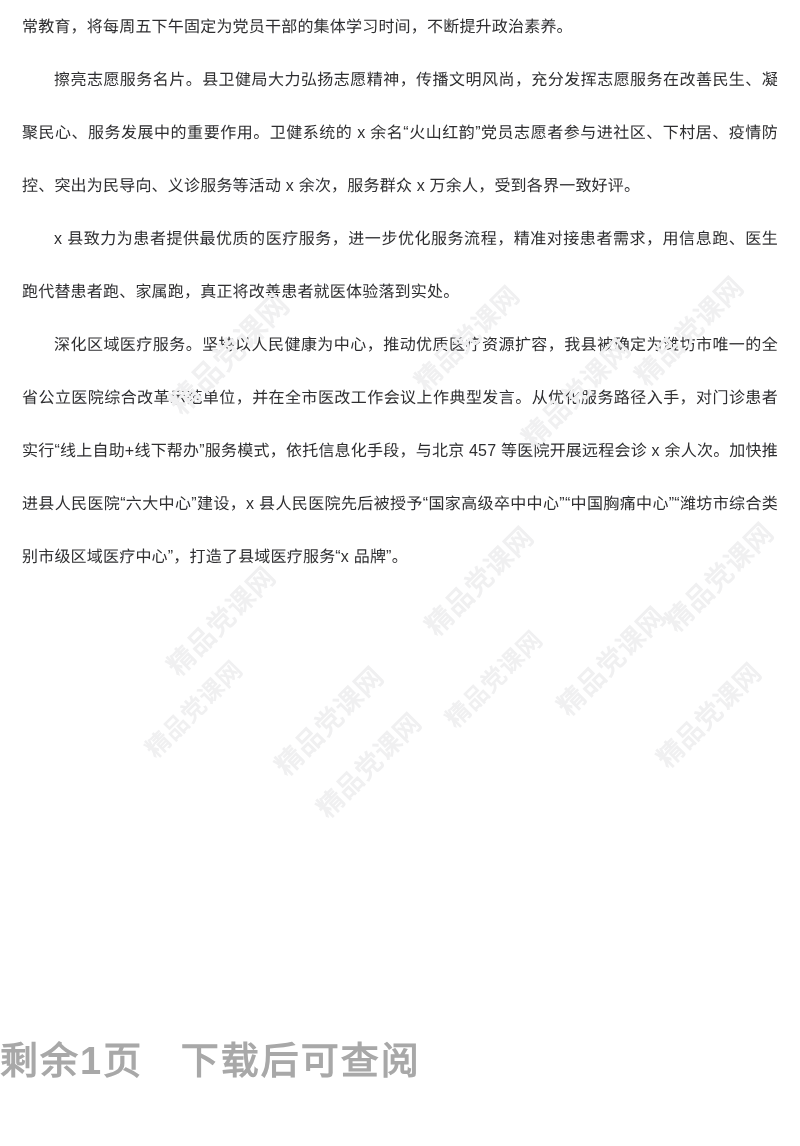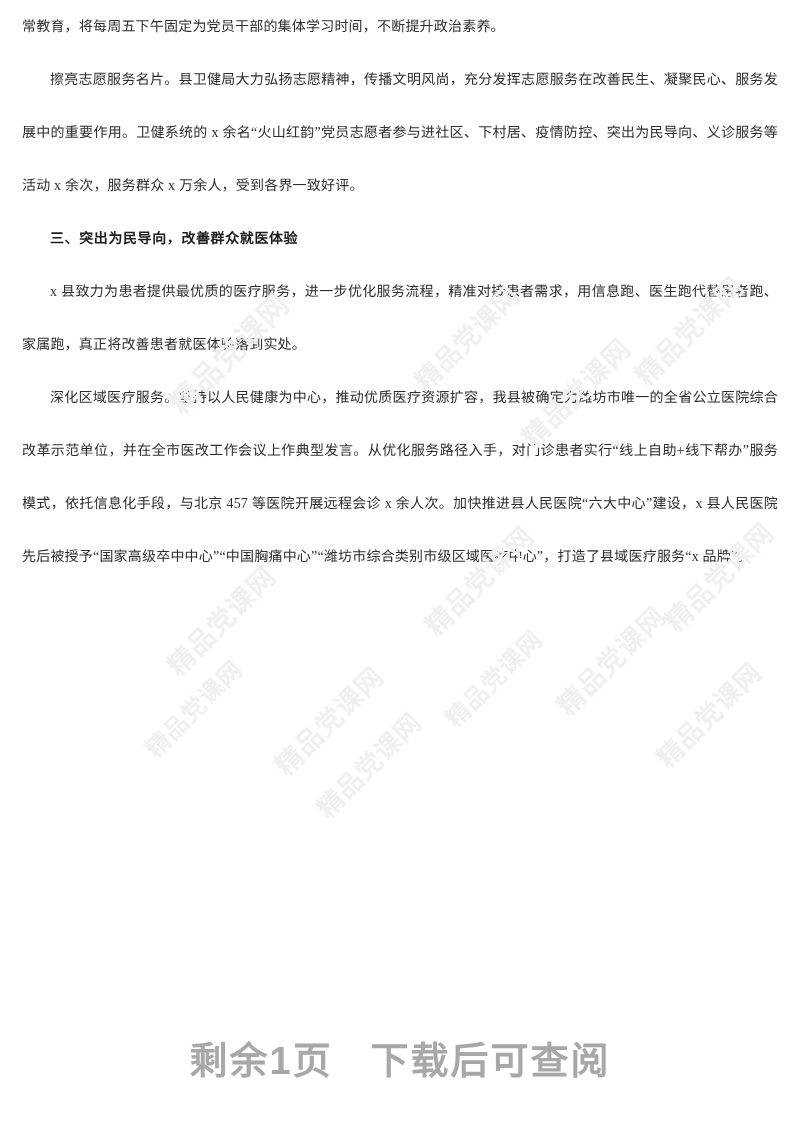--- a/index.html
+++ b/index.html
@@ -42,48 +42,47 @@
   
   #doc-body {
     position: absolute;
     left: 22px;
     top: 0;
     width: 756px;
     z-index: 2;
   }
 
   .para {
-    font-size: 14px;
+    font-size: 16px;
     line-height: 53px;
     color: #2e2e30;
     text-align: justify;
     text-justify: inter-ideograph;
     margin: 0;
     letter-spacing: 0.2px;
-    font-family: Liberation Serif, serif;
+    font-family: Liberation Sans, sans-serif;
   }
 
   .para.indent {
     text-indent: 2em;
   }
 
   .para.heading {
     font-weight: 700;
     text-indent: 2em;
     color: #1c1c1e;
     letter-spacing: 0.6px;
   }
 
   
   #bottom-banner {
     position: absolute;
     left: 0;
     right: 0;
     top: 1030px;
-    text-align: center;
     z-index: 4;
   }
 
   #bottom-banner .banner-text {
     display: inline-block;
     font-family: "Liberation Sans", "DejaVu Sans", sans-serif;
     font-weight: 700;
     font-size: 38px;
     color: #a8a8a8;
     letter-spacing: 2px;
@@ -112,21 +111,20 @@
       <span class="watermark" style="left: 300px; top: 745px; font-size: 26px; color: rgb(240, 240, 241); transform: rotate(-45deg);">精品党课网</span>
     </div>
 
   <div id="doc-body">
 
     <p class="para">常教育，将每周五下午固定为党员干部的集体学习时间，不断提升政治素养。</p>
 
 
     <p class="para indent">擦亮志愿服务名片。县卫健局大力弘扬志愿精神，传播文明风尚，充分发挥志愿服务在改善民生、凝聚民心、服务发展中的重要作用。卫健系统的 x 余名“火山红韵”党员志愿者参与进社区、下村居、疫情防控、突出为民导向、义诊服务等活动 x 余次，服务群众 x 万余人，受到各界一致好评。</p>
 
-    <p class="para heading">三、突出为民导向，改善群众就医体验</p>
 
     <p class="para indent">x 县致力为患者提供最优质的医疗服务，进一步优化服务流程，精准对接患者需求，用信息跑、医生跑代替患者跑、家属跑，真正将改善患者就医体验落到实处。</p>
 
     <p class="para indent">深化区域医疗服务。坚持以人民健康为中心，推动优质医疗资源扩容，我县被确定为潍坊市唯一的全省公立医院综合改革示范单位，并在全市医改工作会议上作典型发言。从优化服务路径入手，对门诊患者实行“线上自助+线下帮办”服务模式，依托信息化手段，与北京 457 等医院开展远程会诊 x 余人次。加快推进县人民医院“六大中心”建设，x 县人民医院先后被授予“国家高级卒中中心”“中国胸痛中心”“潍坊市综合类别市级区域医疗中心”，打造了县域医疗服务“x 品牌”。</p>
 
 
   </div>
 
   <div id="bottom-banner">
     <span class="banner-text">剩余1页</span><span class="banner-text">   </span><span class="banner-text">下载后可查阅</span>

